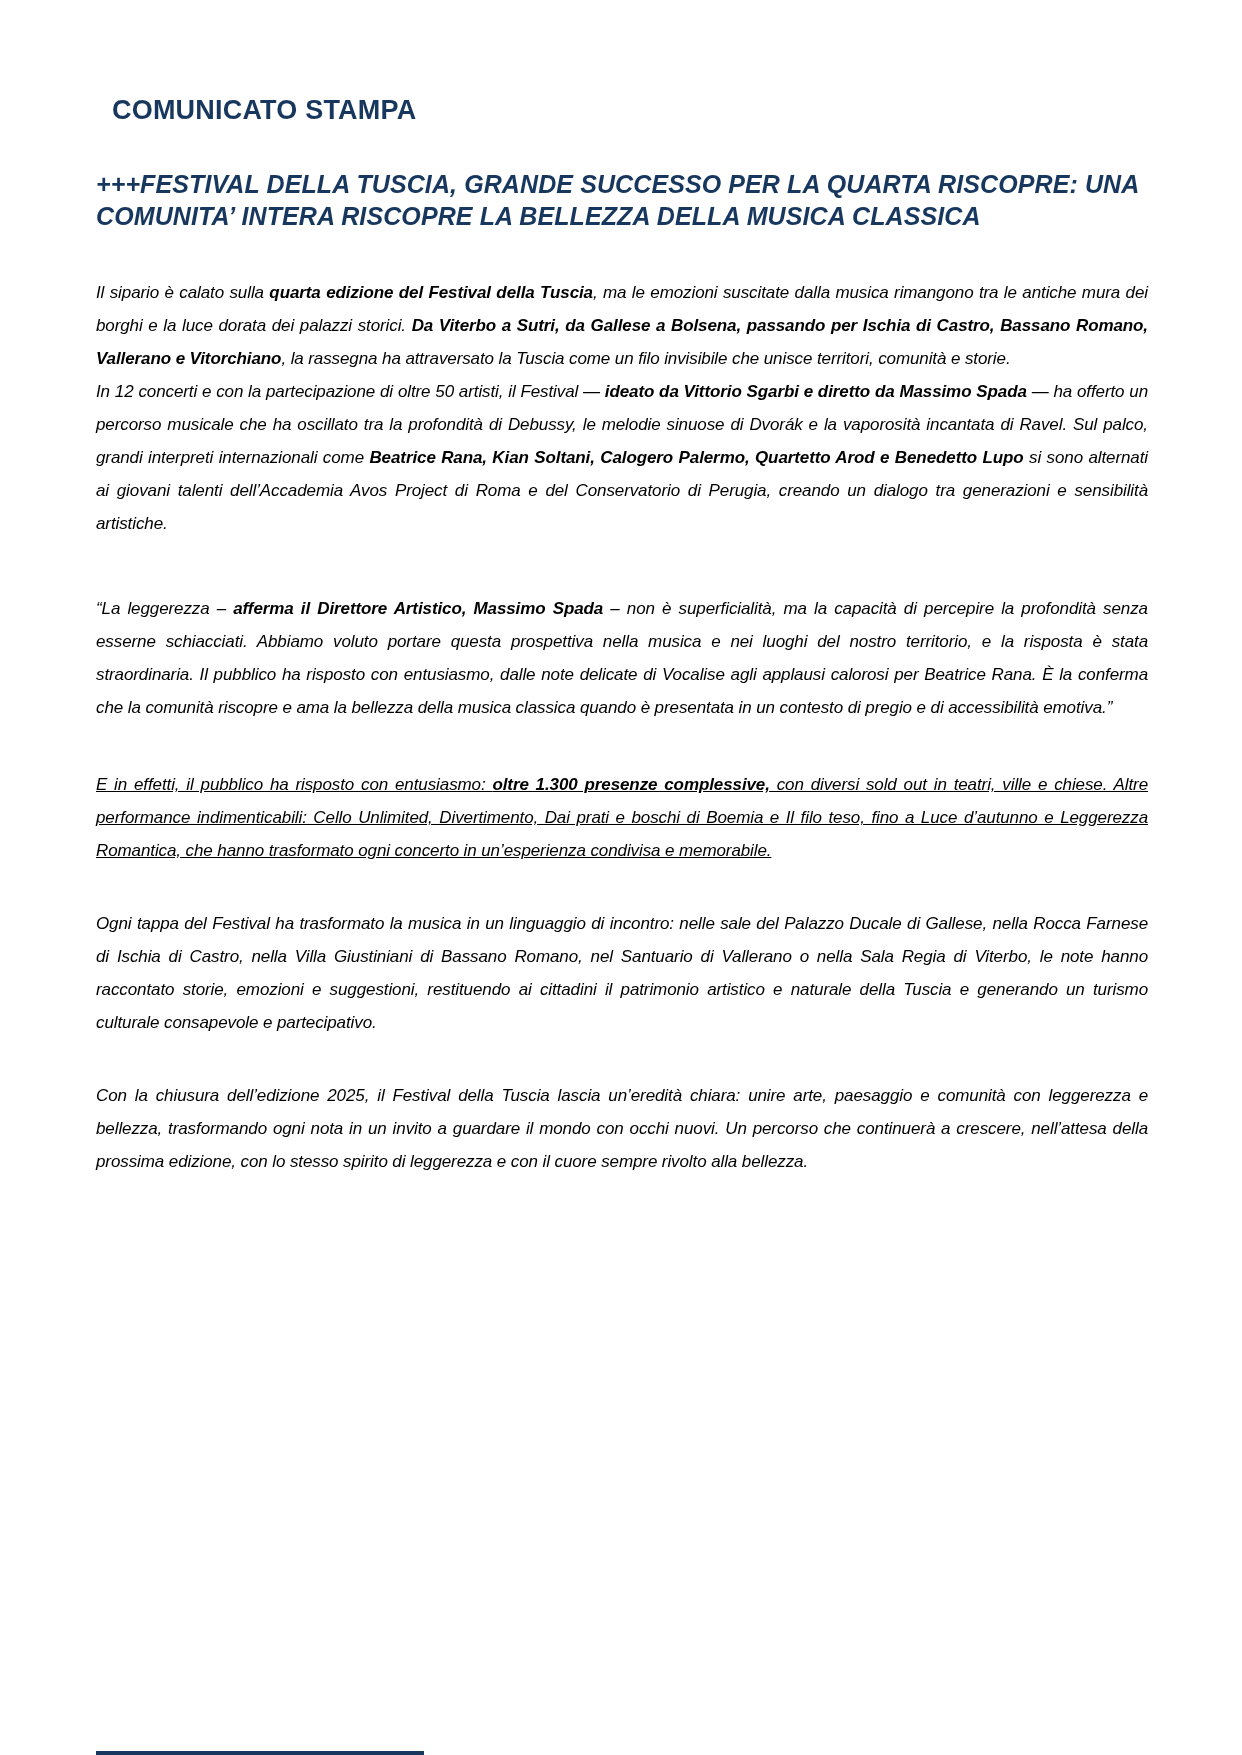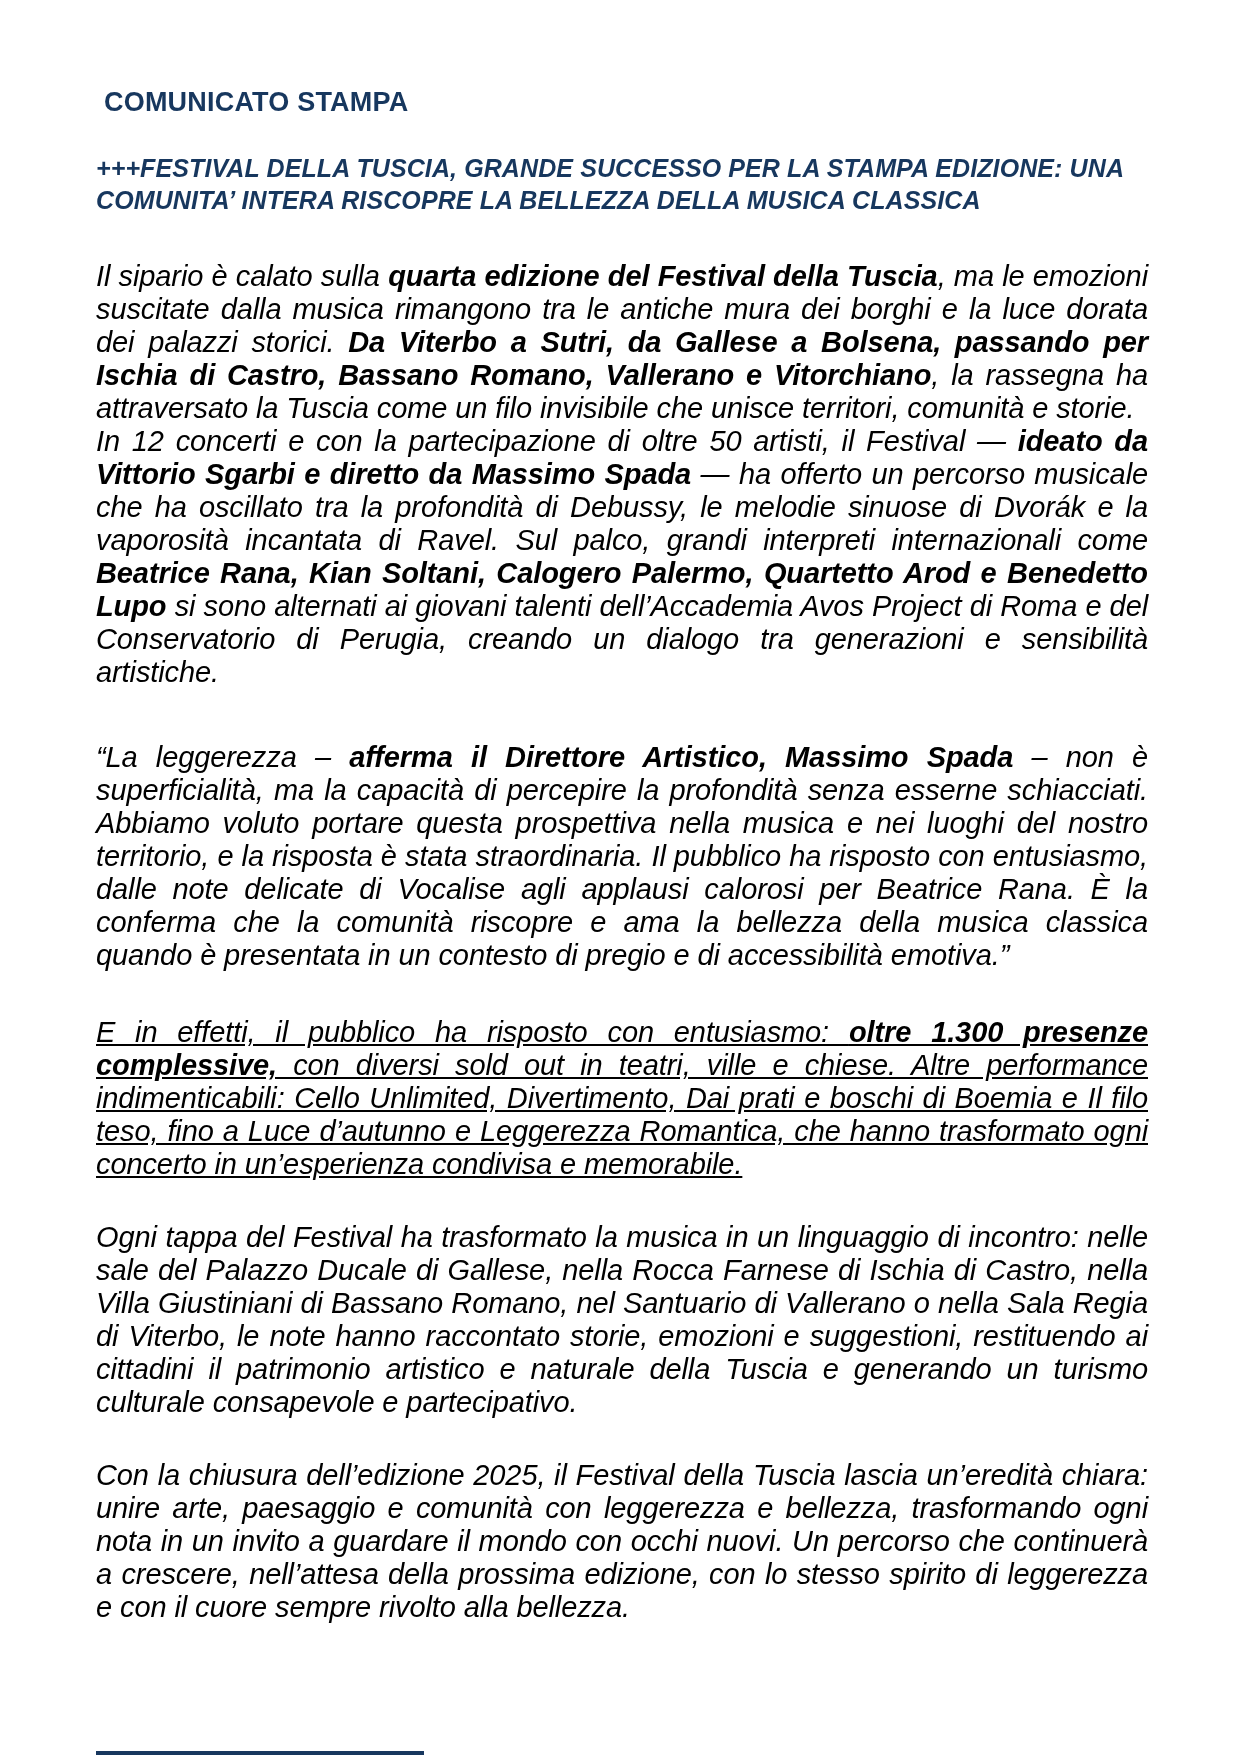--- a/index.html
+++ b/index.html
@@ -17,21 +17,21 @@
     overflow: hidden;
     font-family: "Liberation Sans", sans-serif;
   }
   .content {
     position: absolute;
     left: 96px;
     top: 0;
     width: 1052px;
   }
   .doc-title {
-    margin: 8px;
+    margin: 16px;
     padding-top: 78px;
     font-size: 27px;
     font-weight: bold;
     font-style: normal;
     letter-spacing: 0.2px;
     color: #17375e;
     line-height: 1.2;
   }
   .doc-subtitle {
     margin: 0;
@@ -41,21 +41,21 @@
     font-style: italic;
     color: #17375e;
     line-height: 1.28;
     letter-spacing: 0.1px;
   }
   .body-text {
     padding-top: 44px;
   }
   .body-text p {
     margin: 0;
-    font-size: 29px;
+    font-size: 17px;
     font-style: italic;
     color: #000000;
     line-height: 33px;
     text-align: justify;
     letter-spacing: -0.1px;
   }
   .body-text p b {
     font-weight: bold;
   }
   
@@ -72,21 +72,21 @@
   }
 </style>
 </head>
 <body>
 
 <div class="page">
   <div class="content">
 
     <h1 class="doc-title">COMUNICATO STAMPA</h1>
 
-    <h2 class="doc-subtitle">+++FESTIVAL DELLA TUSCIA, GRANDE SUCCESSO PER LA STAMPA EDIZIONE: UNA COMUNITA’ INTERA RISCOPRE LA BELLEZZA DELLA MUSICA CLASSICA</h2>
+    <h2 class="doc-subtitle">+++FESTIVAL DELLA TUSCIA, GRANDE SUCCESSO PER LA QUARTA RISCOPRE: UNA COMUNITA’ INTERA RISCOPRE LA BELLEZZA DELLA MUSICA CLASSICA</h2>
 
     <div class="body-text">
       <p><span>Il sipario è calato sulla </span><b>quarta edizione del Festival della Tuscia</b><span>, ma le emozioni suscitate dalla musica rimangono tra le antiche mura dei borghi e la luce dorata dei palazzi storici. </span><b>Da Viterbo a Sutri, da Gallese a Bolsena, passando per Ischia di Castro, Bassano Romano, Vallerano e Vitorchiano</b><span>, la rassegna ha attraversato la Tuscia come un filo invisibile che unisce territori, comunità e storie.</span></p>
       <p><span>In 12 concerti e con la partecipazione di oltre 50 artisti, il Festival — </span><b>ideato da Vittorio Sgarbi e diretto da Massimo Spada</b><span> — ha offerto un percorso musicale che ha oscillato tra la profondità di Debussy, le melodie sinuose di Dvorák e la vaporosità incantata di Ravel. Sul palco, grandi interpreti internazionali come </span><b>Beatrice Rana, Kian Soltani, Calogero Palermo, Quartetto Arod e Benedetto Lupo</b><span> si sono alternati ai giovani talenti dell’Accademia Avos Project di Roma e del Conservatorio di Perugia, creando un dialogo tra generazioni e sensibilità artistiche.</span></p>
       <p class="gap-lg"><span>“La leggerezza – </span><b>afferma il Direttore Artistico, Massimo Spada</b><span> – non è superficialità, ma la capacità di percepire la profondità senza esserne schiacciati. Abbiamo voluto portare questa prospettiva nella musica e nei luoghi del nostro territorio, e la risposta è stata straordinaria. Il pubblico ha risposto con entusiasmo, dalle note delicate di Vocalise agli applausi calorosi per Beatrice Rana. È la conferma che la comunità riscopre e ama la bellezza della musica classica quando è presentata in un contesto di pregio e di accessibilità emotiva.”</span></p>
       <p class="gap-md"><span>E in effetti, il pubblico ha risposto con entusiasmo: </span><b>oltre 1.300 presenze complessive,</b><span> con diversi sold out in teatri, ville e chiese. Altre performance indimenticabili: Cello Unlimited, Divertimento, Dai prati e boschi di Boemia e Il filo teso, fino a Luce d’autunno e Leggerezza Romantica, che hanno trasformato ogni concerto in un’esperienza condivisa e memorabile.</span></p>
       <p class="gap-sm"><span>Ogni tappa del Festival ha trasformato la musica in un linguaggio di incontro: nelle sale del Palazzo Ducale di Gallese, nella Rocca Farnese di Ischia di Castro, nella Villa Giustiniani di Bassano Romano, nel Santuario di Vallerano o nella Sala Regia di Viterbo, le note hanno raccontato storie, emozioni e suggestioni, restituendo ai cittadini il patrimonio artistico e naturale della Tuscia e generando un turismo culturale consapevole e partecipativo.</span></p>
       <p class="gap-sm"><span>Con la chiusura dell’edizione 2025, il Festival della Tuscia lascia un’eredità chiara: unire arte, paesaggio e comunità con leggerezza e bellezza, trasformando ogni nota in un invito a guardare il mondo con occhi nuovi. Un percorso che continuerà a crescere, nell’attesa della prossima edizione, con lo stesso spirito di leggerezza e con il cuore sempre rivolto alla bellezza.</span></p>
     </div>
   </div>

